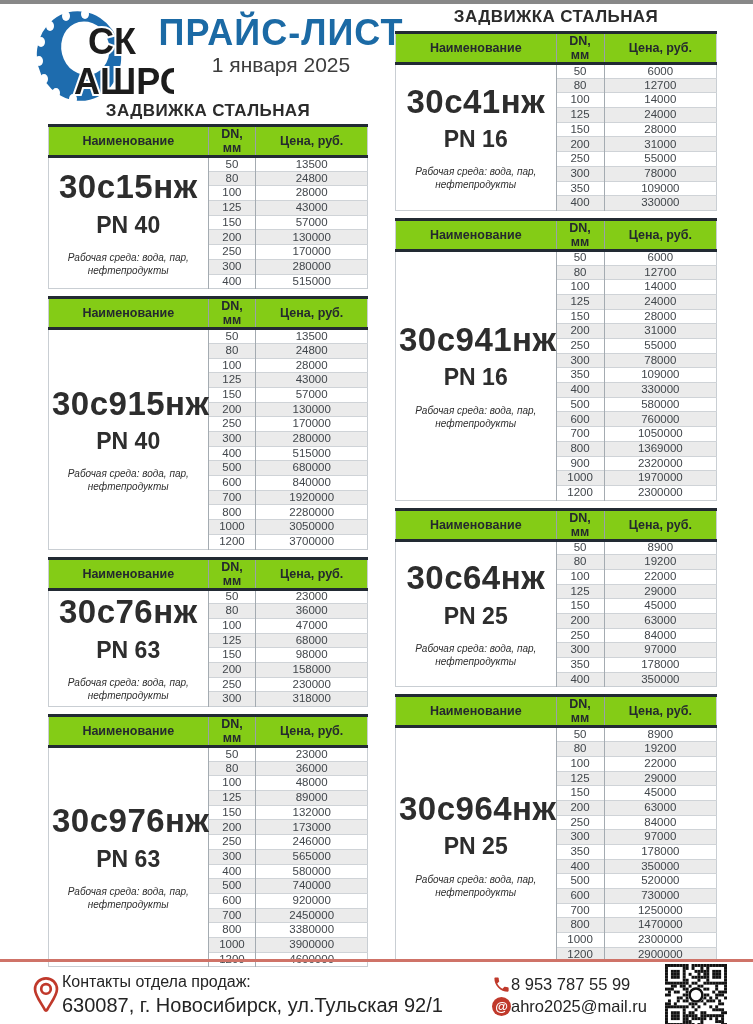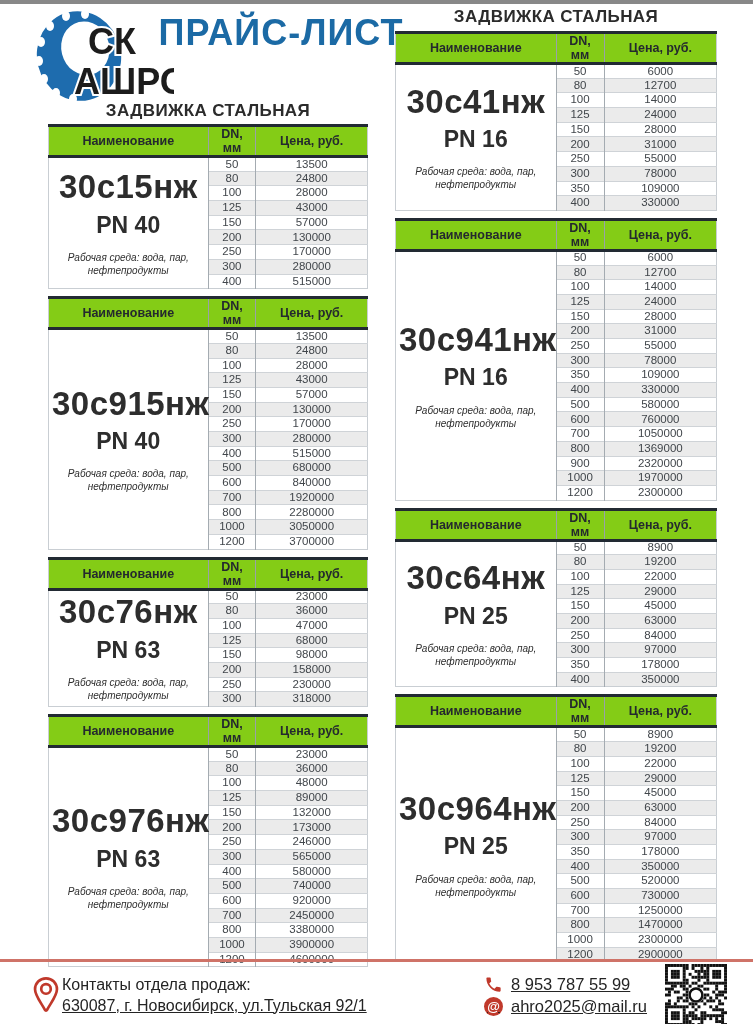--- a/index.html
+++ b/index.html
@@ -35,23 +35,23 @@
   .name-cell { background:#ffffff; vertical-align:middle; text-align:center; padding:4px 8px; }
   .model { font-size:33px; font-weight:bold; color:#2d2d2d; letter-spacing:.5px; line-height:1.1; }
   .pn    { font-size:23px; font-weight:bold; color:#2d2d2d; margin-top:7px; line-height:1.1; }
   .medium{ font-style:italic; font-size:10px; color:#2e2e2e; margin:13px auto 0; max-width:158px; line-height:1.3; }
 
   
   .footer { position:absolute; left:0; top:955px; width:753px; height:69px; border-top:3px solid #cf7368;
             display:flex; align-items:center; padding:4px 26px 4px 32px; }
   .footer-left { display:flex; align-items:center; gap:2px; }
   .footer-texts .f-title { font-size:16px; color:#242424; margin-bottom:3px; }
-  .footer-texts .f-addr  { font-size:16px; color:#242424;text-decoration:underline; }
+  .footer-texts .f-addr  { font-size:20px; color:#242424; }
   .footer-mid { margin-left:auto; margin-right:18px; display:flex; flex-direction:column; gap:3px; }
-  .contact-row { display:flex; align-items:center; gap:8px; font-size:16.5px; color:#242424;text-decoration:underline; }
+  .contact-row { display:flex; align-items:center; font-size:16.5px; color:#242424; }
   .at-badge { width:19px; height:19px; border-radius:50%; background:#c0392b; color:#fff; font-size:13px;
               font-weight:bold; text-align:center; line-height:19px; }
   .qr-wrap { width:62px; height:62px; }
 </style>
 </head>
 <body>
 
 <div class="page">
 
   <div class="logo">
@@ -70,20 +70,21 @@
         <ellipse cx="49" cy="93" rx="4" ry="5"></ellipse>
         <ellipse cx="61" cy="8" rx="4" ry="5"></ellipse>
       </g>
       <text x="64" y="48" font-family="Liberation Sans, sans-serif" font-size="36" font-weight="bold" fill="#1c1c1c" style="paint-order:stroke" stroke="#ffffff" stroke-width="4">СК</text>
       <text x="50" y="88" font-family="Liberation Sans, sans-serif" font-size="36" font-weight="bold" fill="#1c1c1c" style="paint-order:stroke" stroke="#ffffff" stroke-width="4">АШРО</text>
     </svg>
   </div>
 
   <div class="title-block">
     <div class="title">ПРАЙС-ЛИСТ</div>
+    <div class="date">1 января 2025</div>
   </div>
 
   <div class="heading heading-left">ЗАДВИЖКА СТАЛЬНАЯ</div>
   <div class="heading heading-right">ЗАДВИЖКА СТАЛЬНАЯ</div>
 
   <div class="col col-left" id="col-left">
       <table class="price-table">
         <colgroup>
           <col style="width: 50%;">
           <col style="width: 15%;">

